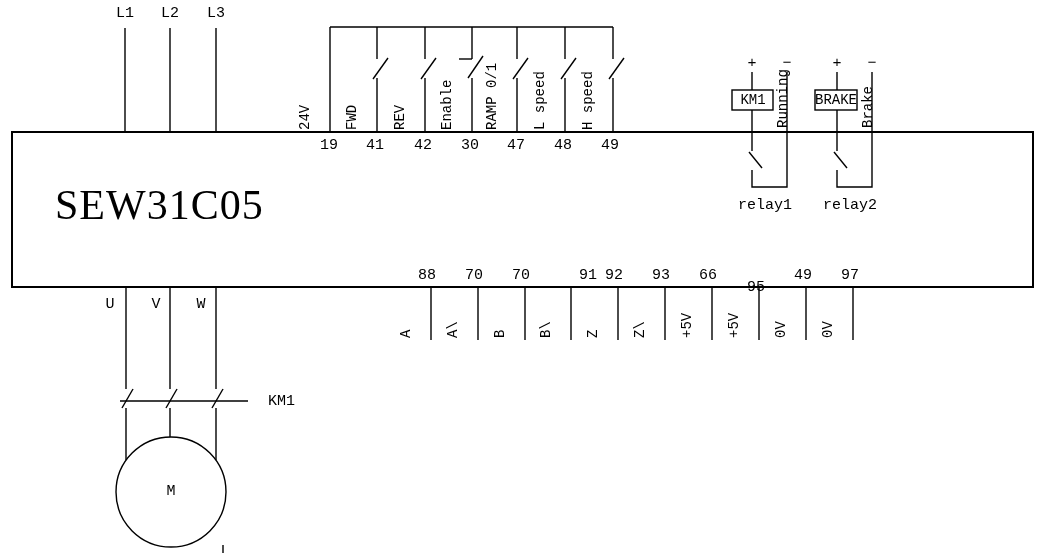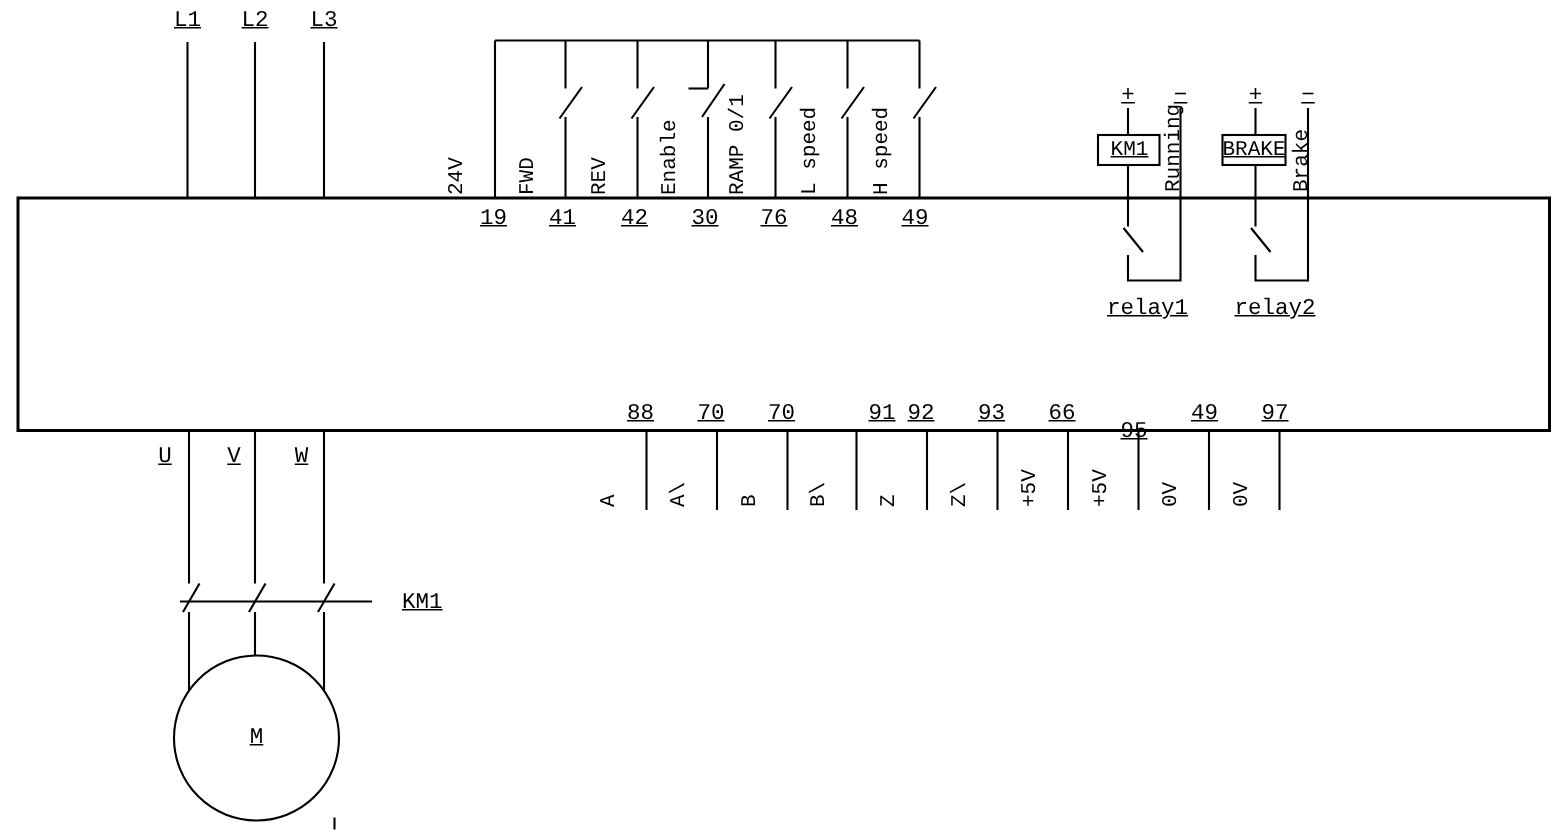--- a/index.html
+++ b/index.html
@@ -1,19 +1,19 @@
 <!DOCTYPE html>
 <html><head>
 <meta charset="utf-8">
 <style>
   html,body{margin:0;padding:0;background:#fff;}
   .stage{position:relative;width:1045px;height:560px;background:#ffffff;
          font-family:"Liberation Mono","DejaVu Sans Mono",monospace;color:#000;overflow:hidden;}
   .stage svg{position:absolute;left:0;top:0;}
-  .t{position:absolute;white-space:nowrap;font-size:15px;line-height:16px;text-decoration:underline;}
+  .t{position:absolute;white-space:nowrap;font-size:15px;line-height:16px;}
   .c{transform:translateX(-50%);}
   .s14{font-size:14px;}
   .vl{position:absolute;white-space:nowrap;font-size:14px;line-height:16px;height:16px;
       transform-origin:0 100%;transform:rotate(-90deg);}
   .model{position:absolute;font-family:"Liberation Serif","DejaVu Serif",serif;
          font-size:42px;line-height:42px;letter-spacing:1px;white-space:nowrap;}
 </style>
 </head>
 <body>
 
@@ -116,34 +116,35 @@
         <circle cx="171" cy="492" r="55"></circle>
         <path d="M223 545 V553"></path>
       </g>
     </g>
   </svg>
 
   <div class="t c" style="left:125px;top:6px">L1</div>
   <div class="t c" style="left:170px;top:6px">L2</div>
   <div class="t c" style="left:216px;top:6px">L3</div>
 
+  <div class="model" style="left:55px;top:184px">SEW31C05</div>
 
   <div class="vl" style="left:313px;top:114px">24V</div>
   <div class="vl" style="left:360px;top:114px">FWD</div>
   <div class="vl" style="left:408px;top:114px">REV</div>
   <div class="vl" style="left:455px;top:114px">Enable</div>
   <div class="vl" style="left:500px;top:114px">RAMP 0/1</div>
   <div class="vl" style="left:548px;top:114px">L speed</div>
   <div class="vl" style="left:596px;top:114px">H speed</div>
 
   <div class="t c" style="left:329px;top:138px">19</div>
   <div class="t c" style="left:375px;top:138px">41</div>
   <div class="t c" style="left:423px;top:138px">42</div>
   <div class="t c" style="left:470px;top:138px">30</div>
-  <div class="t c" style="left:516px;top:138px">76</div>
+  <div class="t c" style="left:516px;top:138px">47</div>
   <div class="t c" style="left:563px;top:138px">48</div>
   <div class="t c" style="left:610px;top:138px">49</div>
 
   <div class="t c" style="left:752px;top:56px">+</div>
   <div class="t c" style="left:787px;top:56px">−</div>
   <div class="t c" style="left:837px;top:56px">+</div>
   <div class="t c" style="left:872px;top:56px">−</div>
   <div class="t c s14" style="left:753px;top:92px">KM1</div>
   <div class="t c s14" style="left:836px;top:92px">BRAKE</div>
   <div class="vl" style="left:791px;top:112px">Running</div>

